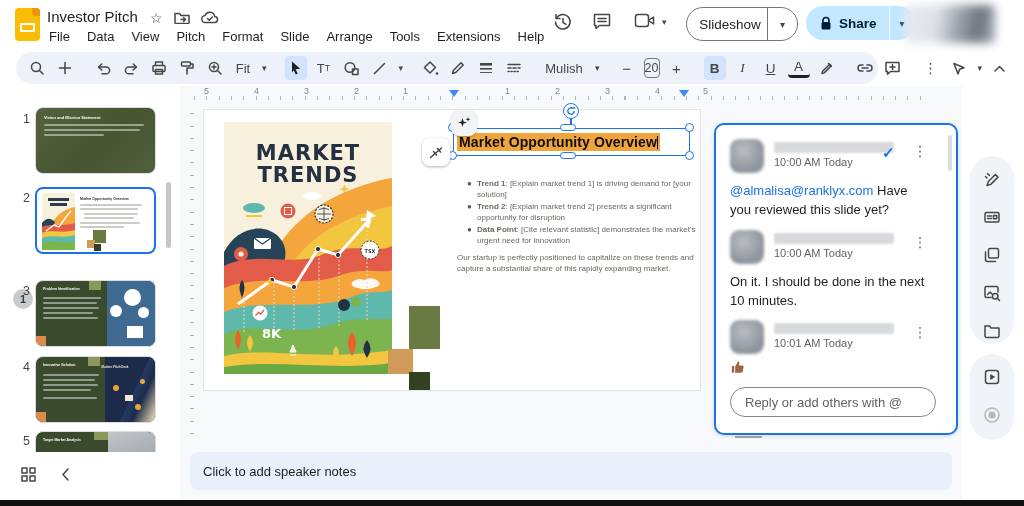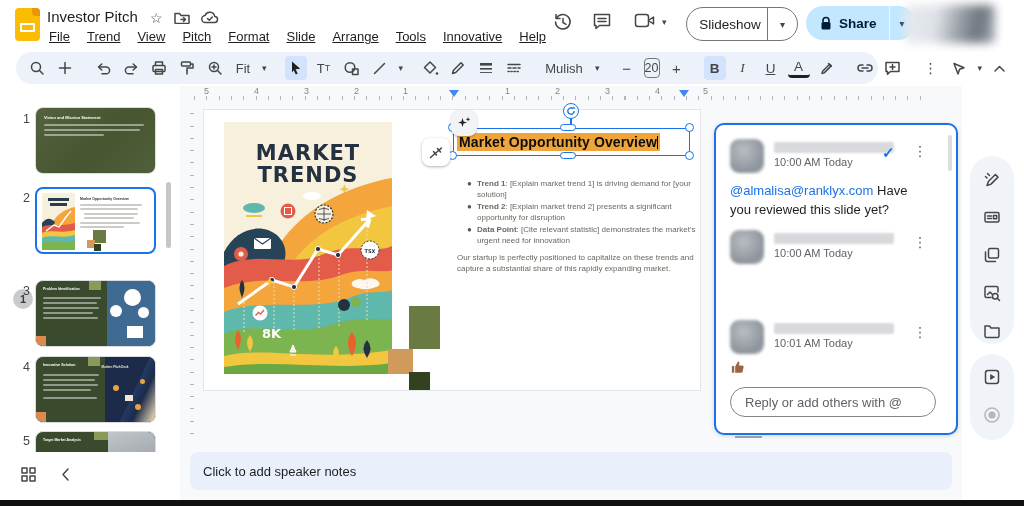--- a/index.html
+++ b/index.html
@@ -10,21 +10,21 @@
   .ic { stroke:#444746; fill:none; stroke-width:1.5; stroke-linecap:round; stroke-linejoin:round; }
 
   
   #header { position:absolute; left:0; top:0; width:1024px; height:50px; background:#fff; }
   #logo { position:absolute; left:15px; top:8px; width:25px; height:33px; background:#fbbc04; border-radius:4px; }
   #logo .fold { position:absolute; right:0; top:0; width:8px; height:8px; background:#e8950c; border-radius:0 4px 0 4px; }
   #logo .bar { position:absolute; left:5px; top:15px; width:15px; height:9px; border:2.5px solid #fff; border-radius:1px; }
   #doc-title { position:absolute; left:47px; top:8px; font-size:15px; color:#1f1f1f; }
   .title-ic { position:absolute; top:10px; color:#444746; font-size:14px; }
   #menubar { position:absolute; left:47px; top:28px; display:flex; gap:13px; font-size:13px; color:#1f1f1f; }
-  .menu-item { cursor:default; padding:1px 2px;text-decoration:underline; }
+  .menu-item { cursor:default; padding:1px 2px; }
   .hdr-ic { position:absolute; top:12px; }
   #slideshow-btn { position:absolute; left:686px; top:7px; height:34px; width:112px;
     border:1px solid #747775; border-radius:17px; display:flex; align-items:center; background:#fff; }
   #slideshow-btn .lbl { flex:1; text-align:center; font-size:13.5px; color:#1f1f1f; padding-left:6px; }
   #slideshow-btn .arr { width:30px; text-align:center; border-left:1px solid #747775; font-size:10px; color:#444746; height:100%; display:flex; align-items:center; justify-content:center; }
   #share-btn { position:absolute; left:806px; top:7px; height:32px; display:flex; align-items:center; }
   #share-main { background:#c2e7ff; height:34px; border-radius:17px 0 0 17px; display:flex; align-items:center; gap:7px; padding:0 12px 0 14px; }
   #share-main .txt { font-size:13.5px; color:#001d35; font-weight:bold; }
   #share-arr { background:#c2e7ff; height:34px; width:26px; border-radius:0 17px 17px 0; border-left:1px solid #eef7ff;
     display:flex; align-items:center; justify-content:center; font-size:10px; color:#001d35; }
@@ -141,28 +141,28 @@
       </svg>
   </span>
   <span class="title-ic" style="left:201px;top:11px;">
     <svg width="18" height="13" viewBox="0 0 18 13" class="ic">
         <path d="M4.5,11.5 a3.5,3.5 0 0 1 -0.4,-7 a5,5 0 0 1 9.6,1 a3,3 0 0 1 -0.4,6 z"></path>
         <path d="M6.5,7.5 l1.8,1.8 3,-3.2"></path>
       </svg>
   </span>
   <div id="menubar">
     <span class="menu-item">File</span>
-    <span class="menu-item">Trend</span>
+    <span class="menu-item">Data</span>
     <span class="menu-item">View</span>
     <span class="menu-item">Pitch</span>
     <span class="menu-item">Format</span>
     <span class="menu-item">Slide</span>
     <span class="menu-item">Arrange</span>
     <span class="menu-item">Tools</span>
-    <span class="menu-item">Innovative</span>
+    <span class="menu-item">Extensions</span>
     <span class="menu-item">Help</span>
   </div>
   <span class="hdr-ic" style="left:553px;">
     <svg width="20" height="20" viewBox="0 0 20 20" class="ic" stroke-width="1.6">
         <path d="M3.5,6 a7.3,7.3 0 1 1 -1,4"></path>
         <path d="M3,2.5 v4 h4"></path>
         <path d="M10,6.5 v4 l3,1.8"></path>
       </svg>
   </span>
   <span class="hdr-ic" style="left:592px;">
@@ -569,20 +569,21 @@
   <div class="cmt-check" style="top:19px;">✓</div>
   <div class="cmt-dots" style="top:18px;">⋮</div>
   <div class="cmt-body" style="top:57px;">
     <span class="mention">@almalisa@ranklyx.com</span><span> Have you reviewed this slide yet?</span>
   </div>
 
   <div class="cmt-avatar" style="top:105px;"></div>
   <div class="cmt-name" style="top:108px;"></div>
   <div class="cmt-time" style="top:122px;">10:00 AM Today</div>
   <div class="cmt-dots" style="top:109px;">⋮</div>
+  <div class="cmt-body" style="top:148px;">On it. I should be done in the next 10 minutes.</div>
 
   <div class="cmt-avatar" style="top:195px;"></div>
   <div class="cmt-name" style="top:198px;"></div>
   <div class="cmt-time" style="top:212px;">10:01 AM Today</div>
   <div class="cmt-dots" style="top:199px;">⋮</div>
   <div class="cmt-body" style="top:234px;">
     <svg width="15" height="16" viewBox="0 0 16 16">
         <path fill="#9c6644" d="M2,7 h2.5 v7 H2 z M5.5,14 V7.5 L8.5,2.2 c0.9,0 1.6,0.7 1.6,1.6 l-0.6,2.6 h3.6 c0.9,0 1.6,0.8 1.4,1.7 l-1,4.6 c-0.2,0.8 -0.9,1.3 -1.7,1.3 z"></path>
       </svg>
   </div>

